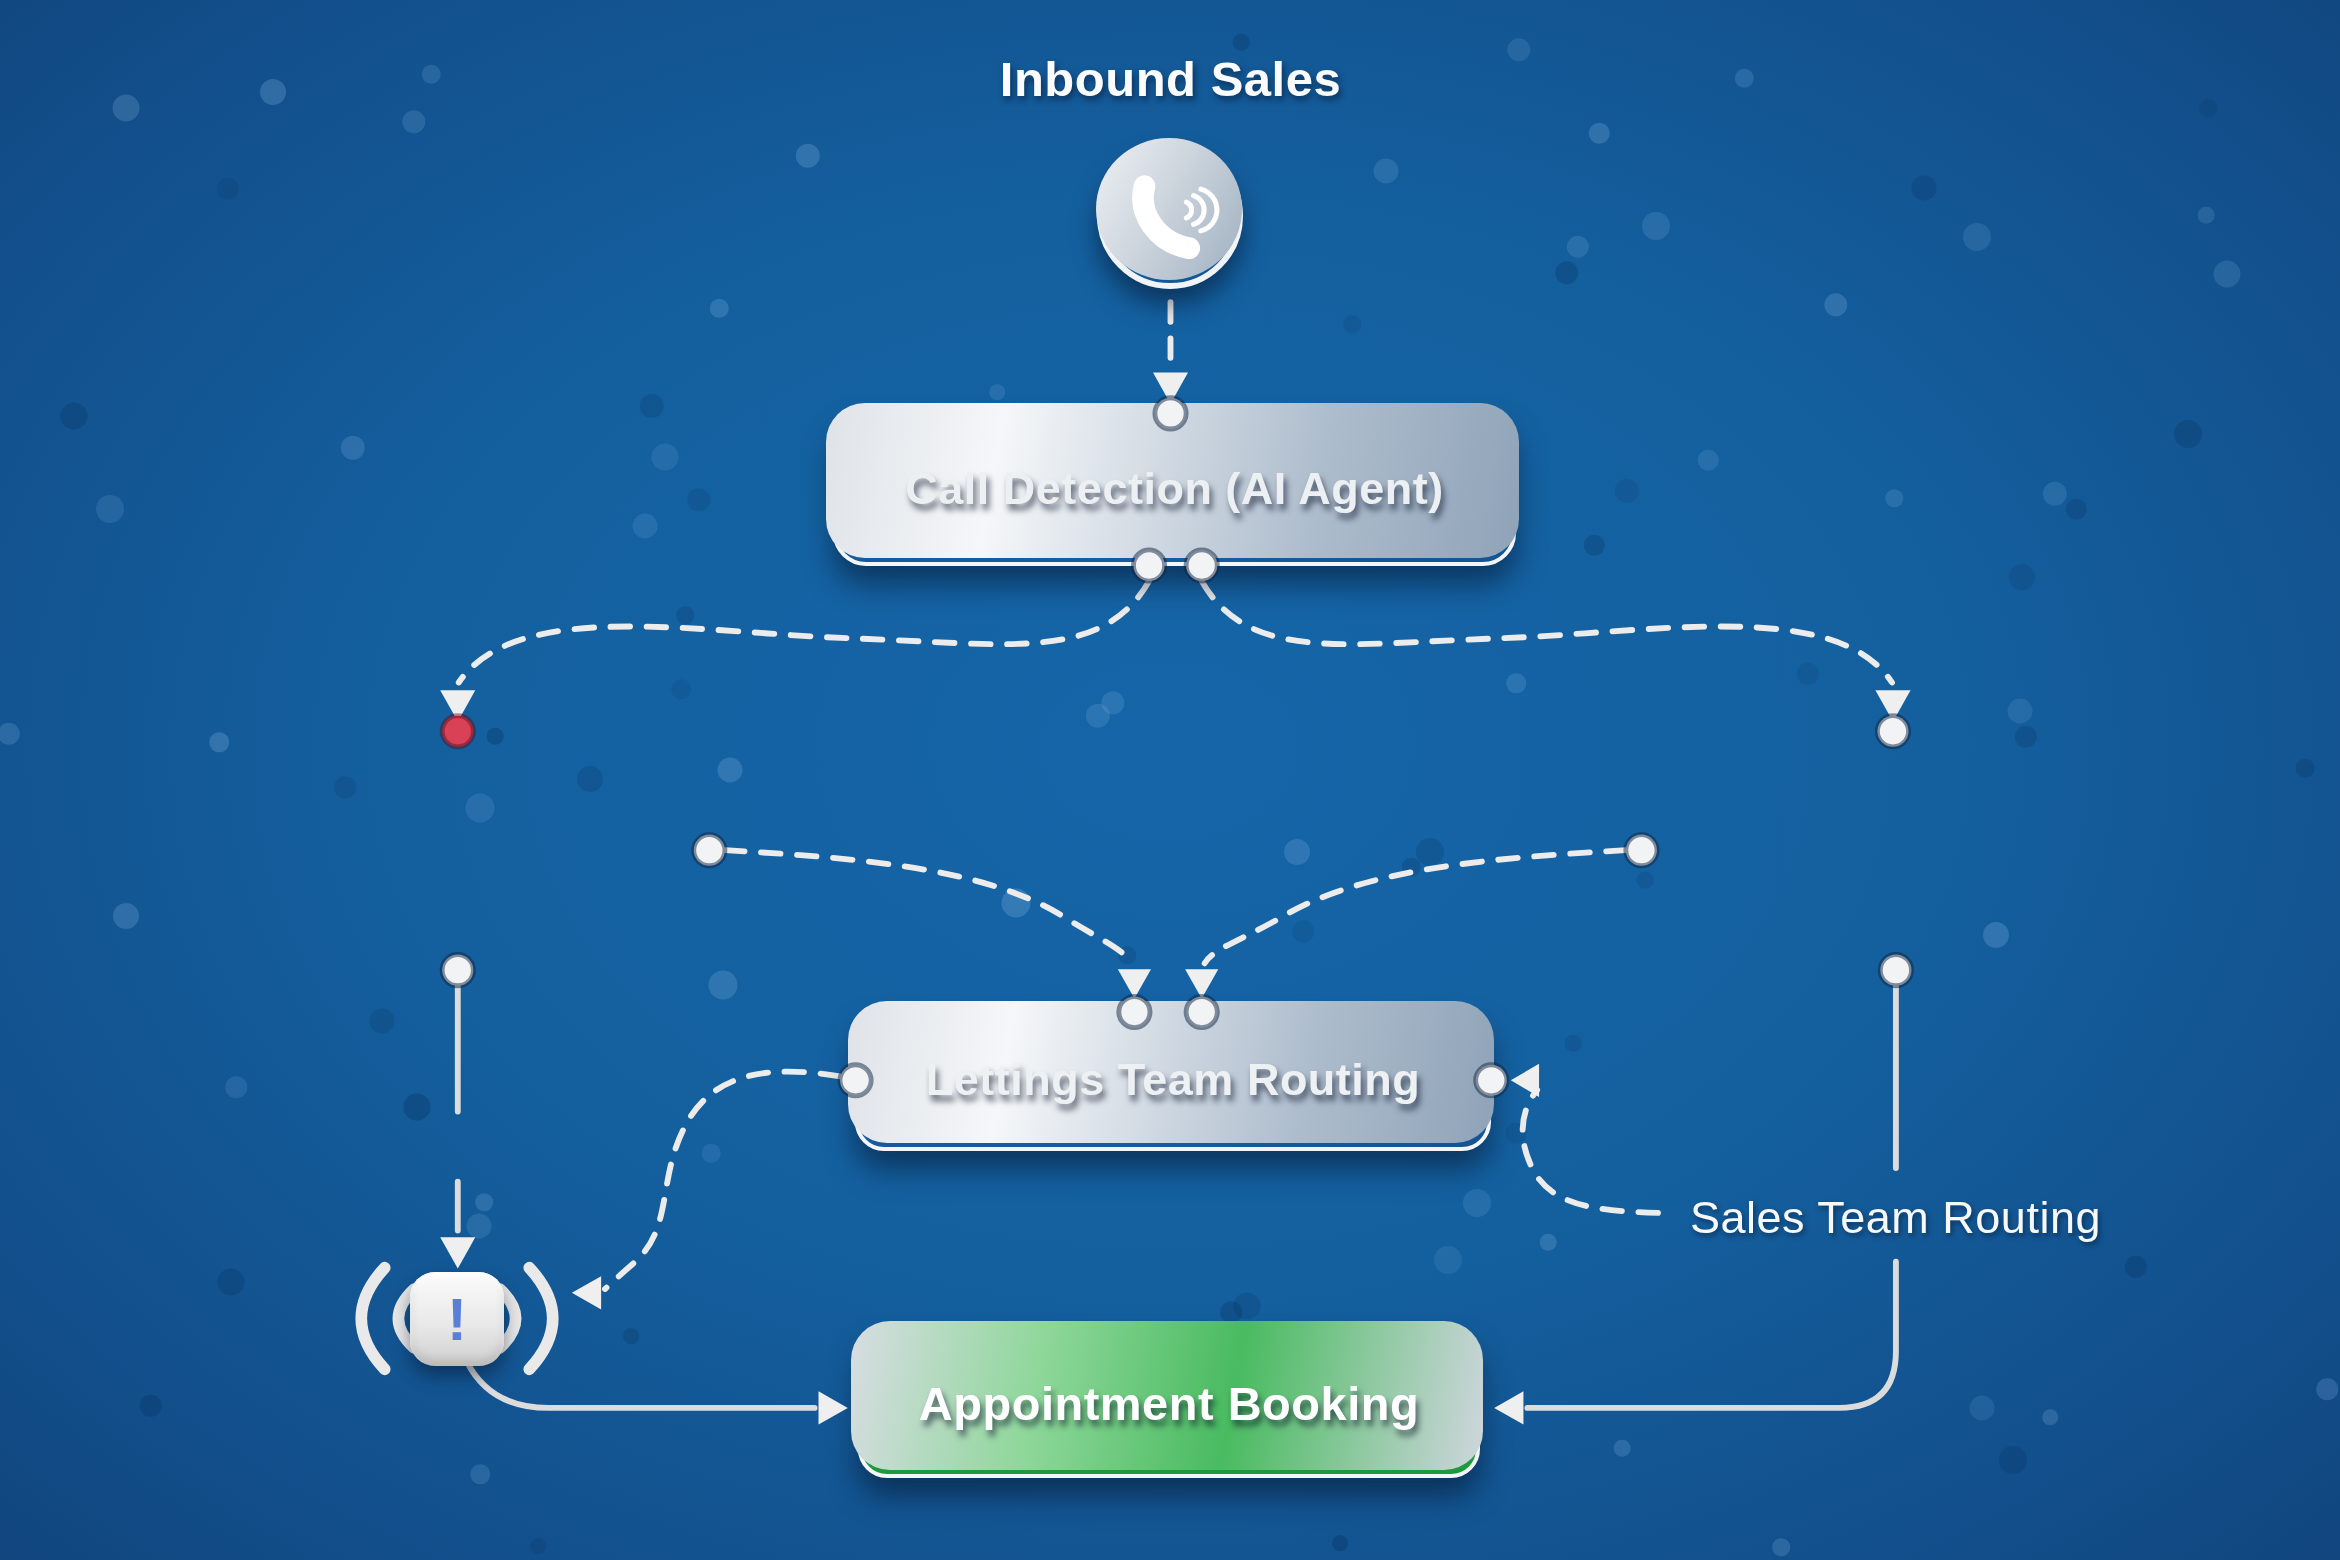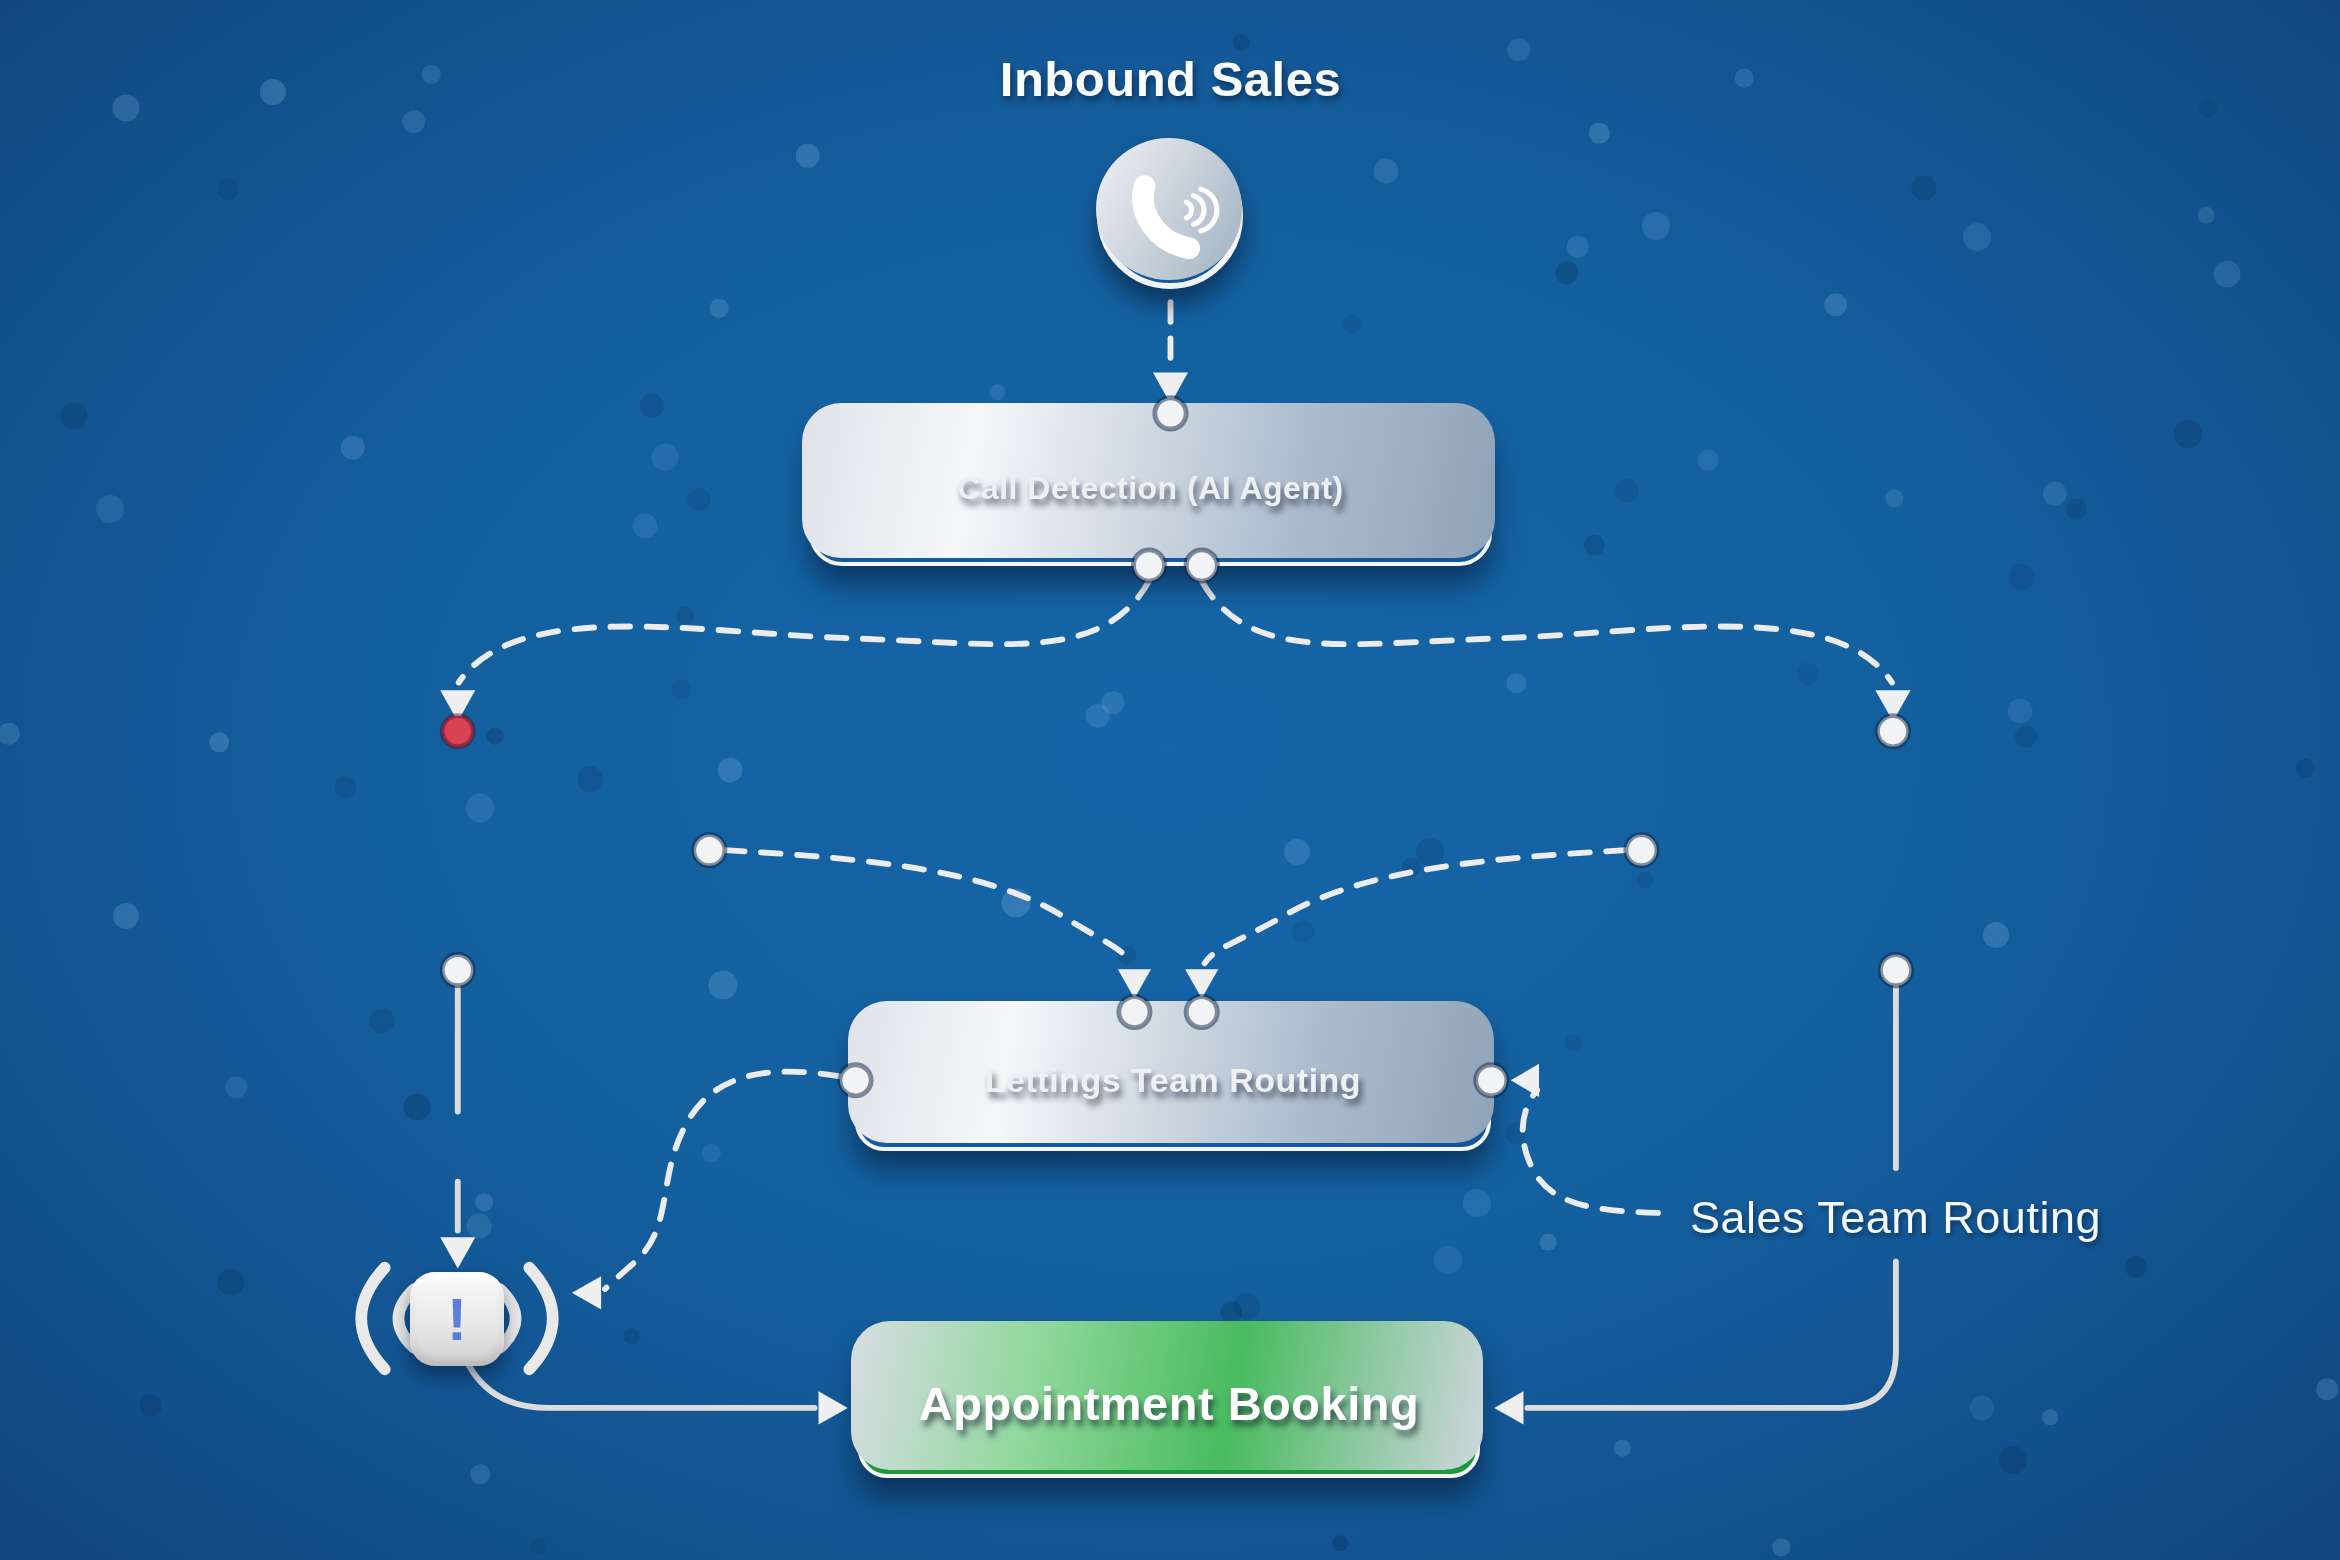--- a/index.html
+++ b/index.html
@@ -23,25 +23,25 @@
     box-sizing:border-box;border:4.9px solid #f4f5f6;text-align:center;
     background:radial-gradient(120% 150% at 32% 22%, #1e6bb0 0%, #175d9f 48%, #0e4c8b 100%);
     box-shadow:0 17.6px 29px rgba(4,14,34,.5);
     font-weight:bold;letter-spacing:0.5px;
   }
   .node::before{
     content:"";position:absolute;z-index:-1;inset:-12.7px -6.8px 3.9px -10.7px;border-radius:39px;
     background:linear-gradient(100deg,#dfe3e8 0%,#f5f7f9 25%,#aebdcd 70%,#8fa3b8 100%);
   }
   .node .lbl{padding:0 13.7px;text-shadow:2.9px 5.9px 6.8px rgba(7,17,38,.6);line-height:1.22;}
-  .node-calldetect{left:809px;top:412px;width:683px;height:154px;border-radius:33px;font-size:32px;color:#edf0f3;}
+  .node-calldetect{left:833px;top:412px;width:683px;height:154px;border-radius:33px;font-size:45px;color:#edf0f3;}
   .node-emergency{left:206px;top:729px;width:503px;height:240px;border-radius:29px;font-size:57px;color:#f78f9f;}
   .node-emergency::before{background:linear-gradient(90deg,#d8dde3 0%,#e2576a 15%,#df2b42 50%,#e2576a 85%,#d8dde3 100%);}
   .node-intent{left:1641px;top:729px;width:507px;height:240px;border-radius:29px;font-size:57px;color:#7ec9f5;}
-  .node-lettings{left:855px;top:1010px;width:636px;height:141px;border-radius:29px;font-size:34px;color:#eef1f4;}
+  .node-lettings{left:855px;top:1010px;width:636px;height:141px;border-radius:29px;font-size:45px;color:#eef1f4;}
   .node-booking{left:858px;top:1330px;width:622px;height:148px;border-radius:29px;font-size:47px;color:#ffffff;
     background:linear-gradient(180deg,#25b049 0%,#1fa742 55%,#1a9a3b 100%);}
   .node-booking::before{background:linear-gradient(100deg,#d8dde3 0%,#8ed79a 30%,#49bb60 60%,#cfd6dd 100%);}
   .flow-title{
     position:absolute;z-index:2;left:0;right:0;top:51px;text-align:center;
     font-size:49px;font-weight:bold;color:#fafbfc;letter-spacing:0.5px;
     text-shadow:2px 3.9px 5.9px rgba(7,17,38,.55);
   }
   .phone-badge{
     position:absolute;z-index:2;left:1097px;top:143px;width:146px;height:146px;border-radius:50%;

